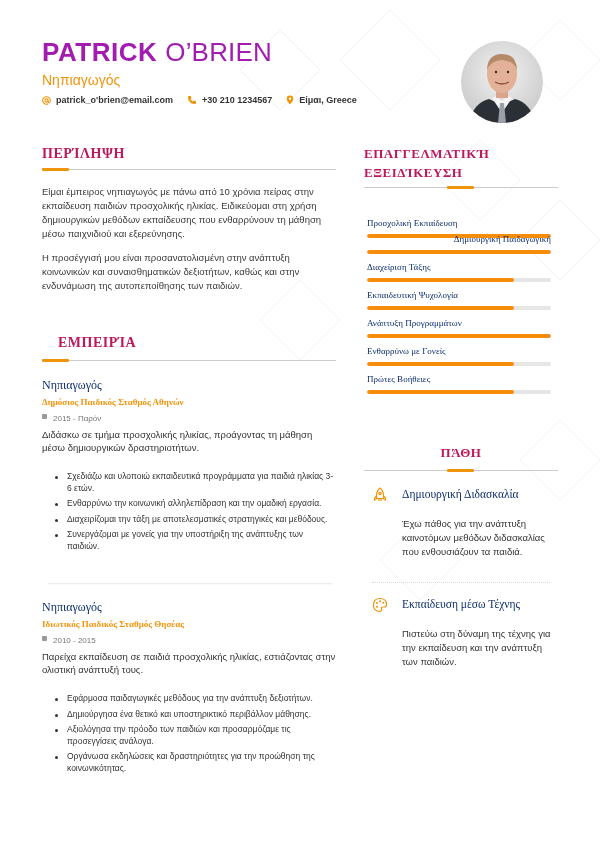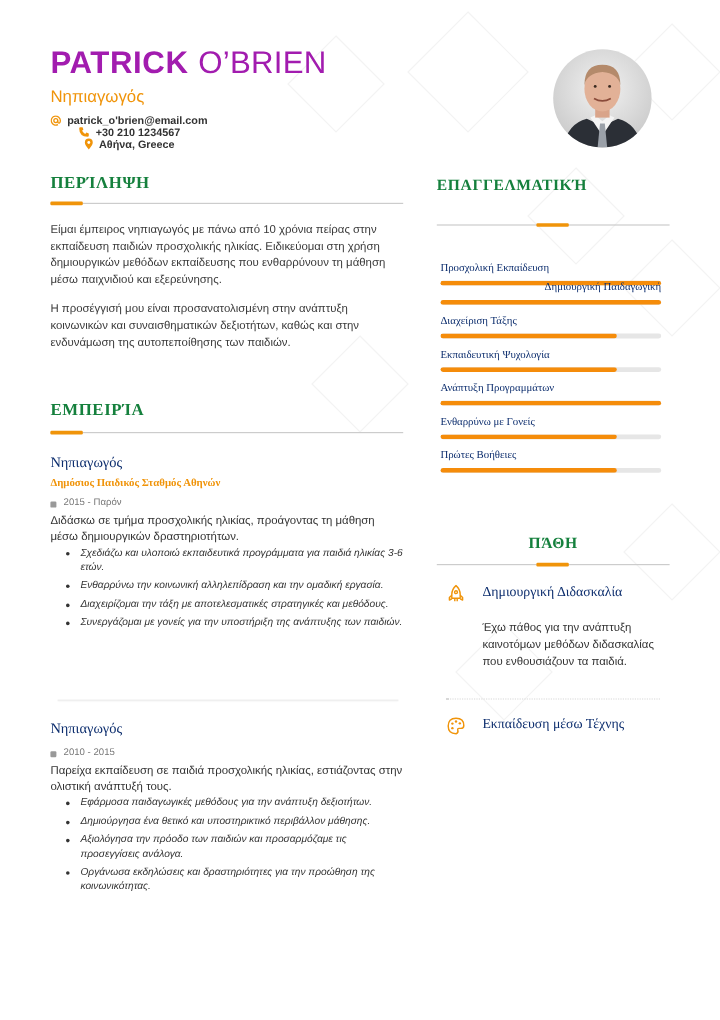--- a/index.html
+++ b/index.html
@@ -6,46 +6,46 @@
   html, body { width: 600px; height: 850px; background: #ffffff; overflow: hidden; }
   body { position: relative; font-family: "Liberation Sans", "DejaVu Sans", sans-serif; color: #333; }
   .bg-pattern { position: absolute; left: 0; top: 0; width: 600px; height: 850px; z-index: 0; pointer-events: none; }
   .page { position: absolute; left: 0; top: 0; width: 600px; height: 850px; z-index: 1; }
 
   
   .name { position: absolute; left: 42px; top: 37px; font-size: 26px; color: #a21caf; letter-spacing: 0.2px; white-space: nowrap; }
   .name .first { font-weight: 700; letter-spacing: 0.5px; }
   .name .last { font-weight: 400; margin-left: 8px; }
   .job-title { position: absolute; left: 42px; top: 72px; font-size: 14px; color: #f0940a; font-weight: 500; }
-  .contacts { position: absolute; left: 42px; top: 95px; display: flex; align-items: center; font-size: 9px; font-weight: 700; color: #333; white-space: nowrap; flex-direction: column; }
+  .contacts { position: absolute; left: 42px; top: 95px; display: flex; align-items: center; font-size: 9px; font-weight: 700; color: #333; white-space: nowrap; }
   .contact { display: flex; align-items: center; margin-right: 14px; }
   .contact .ico { color: #f0940a; font-size: 10px; margin-right: 5px; display: inline-flex; align-items: center; }
   .photo { position: absolute; left: 461px; top: 41px; width: 82px; height: 82px; border-radius: 50%; overflow: hidden; background: radial-gradient(circle at 50% 40%, #f2f2f2 0%, #cfcfcf 70%, #b8b8b8 100%); }
 
   
-  .section-title { font-family: "Liberation Serif", "DejaVu Serif", serif; font-weight: 700; color: #15803d; font-size: 14px; letter-spacing: 0.5px; }
+  .section-title { font-family: "Liberation Serif", "DejaVu Serif", serif; font-weight: 700; color: #be185d; font-size: 14px; letter-spacing: 0.5px; }
   .rule { position: relative; height: 2px; }
   .rule .line { position: absolute; left: 0; right: 0; top: 1px; height: 1px; background: #cccccc; }
   .rule .accent { position: absolute; top: 0; width: 27px; height: 3px; background: #f0940a; border-radius: 1px; }
 
   .left { position: absolute; left: 42px; top: 0; width: 294px; }
   .summary-title { position: absolute; top: 146px; left: 0; }
   .summary-rule { position: absolute; top: 168px; left: 0; width: 294px; }
   .summary-p { position: absolute; left: 0; width: 294px; font-size: 9.5px; line-height: 14px; color: #3a3a3a; }
 
-  .exp-title { position: absolute; top: 335px; left: 0; }
+  .exp-title { position: absolute; top: 335px; left: 16px; }
   .exp-rule { position: absolute; top: 359px; left: 0; width: 294px; }
 
   .job { position: absolute; left: 0; width: 294px; }
   .job-role { font-family: "Liberation Serif", "DejaVu Serif", serif; font-size: 12px; color: #0d2e6e; }
   .job-company { font-family: "Liberation Serif", "DejaVu Serif", serif; font-size: 9px; font-weight: 700; color: #f0940a; margin-top: 4px; }
-  .job-dates { display: flex; align-items: flex-end; font-size: 8px; color: #777; margin-top: 7px; }
+  .job-dates { display: flex; align-items: flex-start; font-size: 8px; color: #777; margin-top: 7px; }
   .job-dates .cal { width: 5px; height: 5px; background: #999; margin-right: 6px; border-radius: 1px; }
   .job-desc { font-size: 9.5px; line-height: 12.5px; color: #333; margin-top: 6px; }
-  .job-bullets { list-style: none; margin-top: 1px; padding-left: 10px; font-style: italic; }
+  .job-bullets { list-style: none; margin-top: 17px; padding-left: 10px; }
   .job-bullets li { position: relative; padding-left: 15px; font-size: 8.5px; line-height: 11.5px; color: #333; margin-bottom: 4px; }
   .job-bullets li::before { content: ""; position: absolute; left: 3px; top: 5px; width: 3px; height: 3px; border-radius: 50%; background: #333; }
   .job-sep { position: absolute; left: 6px; width: 284px; top: 583px; height: 1px; background: #ececec; box-shadow: 0 1px 1px rgba(0,0,0,0.03); }
 
   
   .right { position: absolute; left: 364px; top: 0; width: 194px; }
   .skills-title { position: absolute; top: 144px; left: 0; line-height: 19px; font-size: 13px; }
   .skills-rule { position: absolute; top: 186px; left: 0; width: 194px; }
   .skills-rule .accent { left: 83px; }
   .skill { position: absolute; left: 3px; width: 184px; }
@@ -103,21 +103,21 @@
       </span>
       <span>+30 210 1234567</span>
     </div>
     <div class="contact">
       <span class="ico">
         <svg width="8" height="10" viewBox="0 0 8 10">
             <path d="M4 0.5 A3.3 3.3 0 0 1 7.3 3.8 Q7.3 6 4 9.5 Q0.7 6 0.7 3.8 A3.3 3.3 0 0 1 4 0.5 Z" fill="#f0940a"></path>
             <circle cx="4" cy="3.8" r="1.2" fill="#fff"></circle>
           </svg>
       </span>
-      <span>Αθήνα, Greece</span>
+      <span>Είμαι, Greece</span>
     </div>
   </div>
 
   <div class="photo">
     <svg width="82" height="82" viewBox="0 0 82 82">
       <path d="M8 82 Q12 62 28 58 L41 64 L54 58 Q70 62 74 82 Z" fill="#2b2f36"></path>
       <path d="M31 57 L41 72 L51 57 L47 55 L41 60 L35 55 Z" fill="#f4f4f4"></path>
       <path d="M39 62 L43 62 L45 82 L37 82 Z" fill="#9aa0a8"></path>
       <rect x="35" y="45" width="12" height="12" fill="#d9a48a"></rect>
       <ellipse cx="41" cy="33" rx="15" ry="19" fill="#e2b197"></ellipse>
@@ -156,37 +156,39 @@
         <li>Ενθαρρύνω την κοινωνική αλληλεπίδραση και την ομαδική εργασία.</li>
         <li>Διαχειρίζομαι την τάξη με αποτελεσματικές στρατηγικές και μεθόδους.</li>
         <li>Συνεργάζομαι με γονείς για την υποστήριξη της ανάπτυξης των παιδιών.</li>
       </ul>
     </div>
 
     <div class="job-sep"></div>
 
     <div class="job" style="top:600px;">
       <div class="job-role">Νηπιαγωγός</div>
+      <div class="job-company">Ιδιωτικός Παιδικός Σταθμός Θησέας</div>
       <div class="job-dates">
         <span class="cal"></span>
         <span>2010 - 2015</span>
       </div>
       <div class="job-desc">Παρείχα εκπαίδευση σε παιδιά προσχολικής ηλικίας, εστιάζοντας στην ολιστική ανάπτυξή τους.</div>
       <ul class="job-bullets">
         <li>Εφάρμοσα παιδαγωγικές μεθόδους για την ανάπτυξη δεξιοτήτων.</li>
         <li>Δημιούργησα ένα θετικό και υποστηρικτικό περιβάλλον μάθησης.</li>
         <li>Αξιολόγησα την πρόοδο των παιδιών και προσαρμόζαμε τις προσεγγίσεις ανάλογα.</li>
         <li>Οργάνωσα εκδηλώσεις και δραστηριότητες για την προώθηση της κοινωνικότητας.</li>
       </ul>
     </div>
   </div>
 
   <div class="right">
     <div class="section-title skills-title">
       <div>ΕΠΑΓΓΕΛΜΑΤΙΚΉ</div>
+      <div>ΕΞΕΙΔΊΚΕΥΣΗ</div>
     </div>
     <div class="rule skills-rule">
       <div class="line"></div>
         <div class="accent"></div>
     </div>
 
     <div id="skills-list">
       <div class="skill" style="top:206px;margin-top:12px;">
         <div class="skill-label">Προσχολική Εκπαίδευση</div>
         <div class="skill-bar">
@@ -262,17 +264,18 @@
         </g>
         <g fill="#f0940a">
           <circle cx="5" cy="6" r="1"></circle>
           <circle cx="8" cy="4.3" r="1"></circle>
           <circle cx="11.2" cy="5.8" r="1"></circle>
           <circle cx="5" cy="9.8" r="1"></circle>
         </g>
       </svg>
       <div>
         <div class="passion-name">Εκπαίδευση μέσω Τέχνης</div>
+        <div class="passion-desc">Πιστεύω στη δύναμη της τέχνης για την εκπαίδευση και την ανάπτυξη των παιδιών.</div>
       </div>
     </div>
   </div>
 
 </div>
 
 </body></html>

